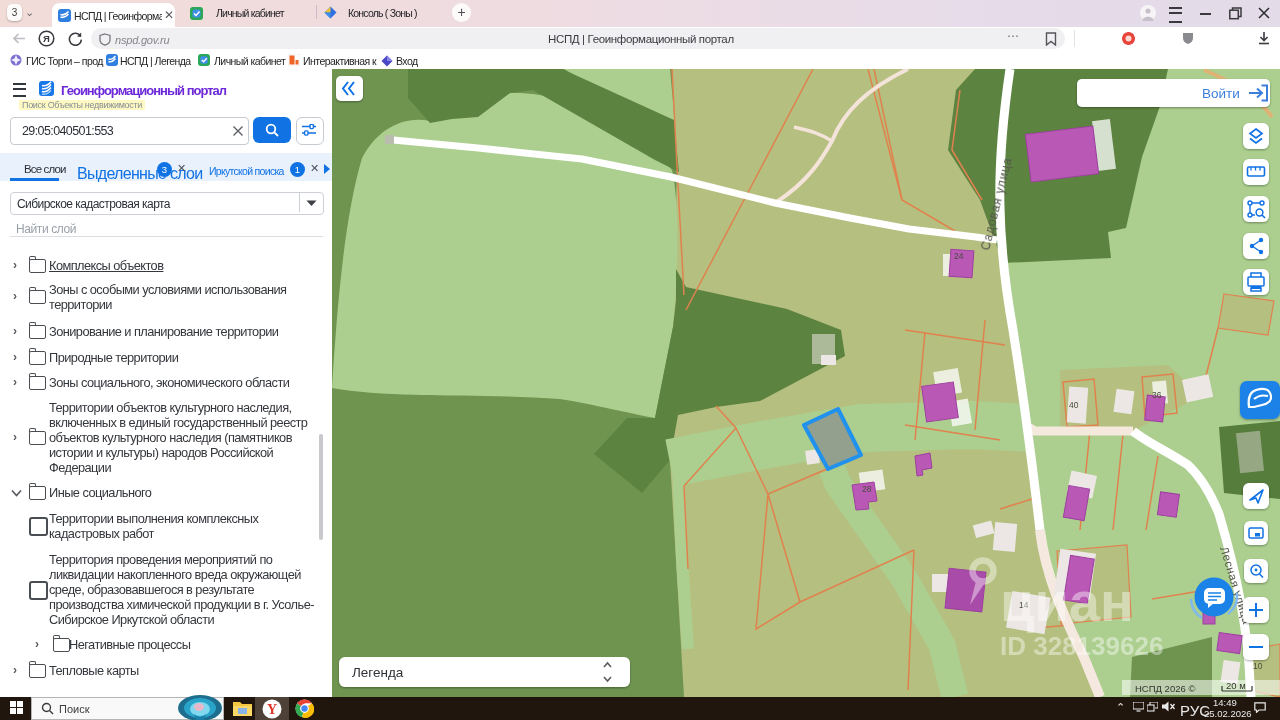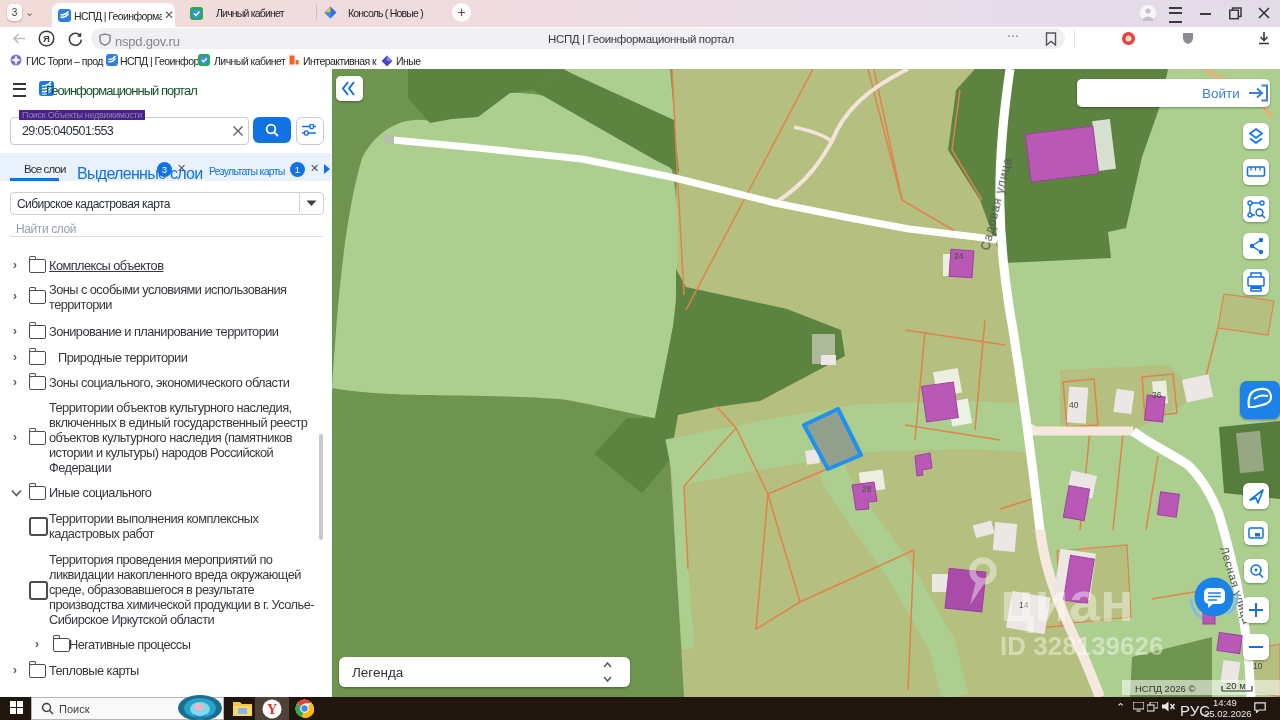--- a/index.html
+++ b/index.html
@@ -42,21 +42,21 @@
     <rect x="2.5" y="2.5" width="8" height="8" rx="2" fill="#3f8fe8"></rect>
     <path d="M4 6.5 L6 8.5 L9.5 4.5" stroke="#fff" stroke-width="1.4" fill="none"></path>
   </svg>
 <div class="abs ttxt" style="left:216px;top:7px;">Личный кабинет</div>
 <div class="abs" style="left:316px;top:5px;width:1px;height:14px;background:#cbbcc7;"></div>
 <svg class="abs" style="left:324px;top:6px" width="13" height="13">
     <path d="M6.5 0.5 L12.5 6.5 L6.5 12.5 L0.5 6.5 Z" fill="#2f6fe0"></path>
     <path d="M6.5 0.5 L0.5 6.5 L6.5 6.5 Z" fill="#f0c437"></path>
     <path d="M6.5 12.5 L0.5 6.5 L6.5 6.5 Z" fill="#3f8fe8"></path>
   </svg>
-<div class="abs ttxt" style="left:348px;top:7px;">Консоль ( Новые )</div>
+<div class="abs ttxt" style="left:348px;top:7px;">Консоль ( Зоны )</div>
 <div class="abs" style="left:452px;top:3px;width:19px;height:19px;background:#fdfbfa;border-radius:50%;color:#4c4c52;font-size:14px;line-height:19px;text-align:center;">+</div>
 <svg class="abs" style="left:1140px;top:5px" width="16" height="16">
     <circle cx="8" cy="8" r="8" fill="#f7f4f7"></circle>
     <circle cx="8" cy="6" r="2.6" fill="#c6c0cb"></circle>
     <path d="M2.5 14 Q8 9 13.5 14 L13 16 L3 16 Z" fill="#c6c0cb"></path>
   </svg>
 <div class="abs" style="left:1169px;top:7px;width:13px;height:12px;border-top:2px solid #3a3a3e;border-bottom:2px solid #3a3a3e;">
     <div style="margin-top:3px;height:2px;background:#3a3a3e;"></div>
   </div>
 <div class="abs" style="left:1200px;top:13px;width:11px;height:2px;background:#3a3a3e;"></div>
@@ -77,21 +77,21 @@
     <text x="8.5" y="12" font-size="9.5" font-weight="bold" fill="#39393f" text-anchor="middle" font-family="Liberation Sans">Я</text>
   </svg>
 <svg class="abs" style="left:68px;top:31px" width="15" height="15">
     <path d="M12.6 5.2 A6 6 0 1 0 13.4 8.6" fill="none" stroke="#3c3c42" stroke-width="1.6"></path>
     <path d="M13.2 1.5 L13.2 6 L9 5.6 Z" fill="#3c3c42"></path>
   </svg>
 <div class="abs pill"></div>
 <svg class="abs" style="left:99px;top:33px" width="12" height="13">
     <path d="M6 1 L11 2.5 V7 Q11 10.5 6 12.2 Q1 10.5 1 7 V2.5 Z" fill="none" stroke="#77777d" stroke-width="1.3"></path>
   </svg>
-<div class="abs" style="left:115px;top:34px;font-size:13px;letter-spacing:-0.2px;color:#85858c;">nspd.gov.ru</div>
+<div class="abs" style="left:115px;top:34px;font-size:11px;letter-spacing:-0.2px;color:#85858c;font-style:italic;">nspd.gov.ru</div>
 <div class="abs" style="left:548px;top:33px;font-size:11.5px;letter-spacing:-0.35px;color:#3a3a40;">НСПД | Геоинформационный портал</div>
 <div class="abs" style="left:1007px;top:29px;font-size:12px;color:#6f6f75;letter-spacing:1px;">⋯</div>
 <svg class="abs" style="left:1045px;top:32px" width="12" height="14">
     <path d="M1.5 1 H10.5 V13 L6 9.5 L1.5 13 Z" fill="none" stroke="#55555b" stroke-width="1.4"></path>
   </svg>
 <div class="abs" style="left:1074px;top:30px;width:1px;height:17px;background:#e2e2e5;"></div>
 <svg class="abs" style="left:1121px;top:31px" width="15" height="15">
     <circle cx="7.5" cy="7.5" r="6.5" fill="#e8453c"></circle>
     <circle cx="7.5" cy="7.5" r="3" fill="#fbd9d2"></circle>
     <path d="M7.5 1 V4 M7.5 11 V14 M1 7.5 H4 M11 7.5 H14 M3 3 L5 5 M10 10 L12 12 M12 3 L10 5 M5 10 L3 12" stroke="#e8453c" stroke-width="1.8"></path>
@@ -107,52 +107,52 @@
 <div class="abs bmrow"></div>
 <svg class="abs" style="left:10px;top:54px" width="12" height="12">
     <circle cx="6" cy="6" r="5.5" fill="#7b6fd0"></circle>
     <path d="M6 1 L7.5 4.5 L11 6 L7.5 7.5 L6 11 L4.5 7.5 L1 6 L4.5 4.5 Z" fill="#f5f0ff"></path>
   </svg>
 <div class="abs bmtxt" style="left:26px;">ГИС Торги – прод</div>
 <svg class="abs" style="left:106px;top:54px" width="12" height="12">
     <rect width="12" height="12" rx="3" fill="#2f7fe0"></rect>
     <path d="M2.5 7.5 Q6 9 9.5 4.5 M2.5 5 Q6 6.5 9.5 2" stroke="#fff" stroke-width="1.4" fill="none"></path>
   </svg>
-<div class="abs bmtxt" style="left:120px;">НСПД | Геоинфор</div>
+<div class="abs bmtxt" style="left:120px;">НСПД | Легенда</div>
 <svg class="abs" style="left:198px;top:54px" width="12" height="12">
     <rect width="12" height="12" rx="3" fill="#2aa857"></rect>
     <rect x="2.3" y="2.3" width="7.4" height="7.4" rx="2" fill="#3f8fe8"></rect>
     <path d="M3.8 6 L5.6 7.8 L8.8 4.2" stroke="#fff" stroke-width="1.3" fill="none"></path>
   </svg>
 <div class="abs bmtxt" style="left:214px;">Личный кабинет</div>
 <svg class="abs" style="left:288px;top:54px" width="12" height="12">
     <rect width="12" height="12" rx="2" fill="#fff" stroke="#e0e0e0" stroke-width=".5"></rect>
     <rect x="1.5" y="1.5" width="5" height="9" fill="#f06427"></rect>
     <rect x="7.5" y="6" width="3" height="4.5" fill="#f06427"></rect>
   </svg>
 <div class="abs bmtxt" style="left:303px;">Интерактивная к</div>
 <svg class="abs" style="left:381px;top:55px" width="12" height="12">
     <path d="M6 0.5 L11.5 6 L6 11.5 L0.5 6 Z" fill="#4a48c8"></path>
     <path d="M6 0.5 L11.5 6 L6 6 Z" fill="#8886e8"></path>
   </svg>
-<div class="abs bmtxt" style="left:396px;">Иные</div>
+<div class="abs bmtxt" style="left:396px;">Вход</div>
 
 <div class="abs sidebar"></div>
 <div class="abs" style="left:13px;top:83px;width:12.5px;height:10px;border-top:2px solid #32373d;border-bottom:2px solid #32373d;">
     <div style="margin-top:2.5px;height:2px;background:#32373d;"></div>
   </div>
 <svg class="abs" style="left:39px;top:81px" width="15" height="15">
     <rect width="15" height="15" rx="3" fill="#1878e8"></rect>
     <path d="M3 10.5 Q7.5 12 12 6.5 M3 7.5 Q7.5 9 12 3.5 M3 4.5 Q7.5 6 12 0.8" stroke="#fff" stroke-width="1.5" fill="none"></path>
     <path d="M3 13 Q7.5 14.5 12 9.5" stroke="#9ec9f5" stroke-width="1.5" fill="none"></path>
   </svg>
-<div class="abs" style="left:46px;top:83px;font-size:13px;letter-spacing:-1px;font-weight:normal;color:#14532d;">Геоинформационный портал</div>
+<div class="abs" style="left:61px;top:83px;font-size:13px;letter-spacing:-1px;font-weight:bold;color:#6d28d9;">Геоинформационный портал</div>
 
 <div class="abs" style="left:10px;top:117px;width:237px;height:26px;border:1px solid #c6cbd2;border-radius:4px;"></div>
-<div class="abs" style="left:19px;top:110px;background:#4c1d95;padding:0 3px;font-size:9px;letter-spacing:-0.3px;color:#878d95;">Поиск Объекты недвижимости</div>
+<div class="abs" style="left:19px;top:100px;background:#fef9c3;padding:0 3px;font-size:9px;letter-spacing:-0.3px;color:#878d95;">Поиск Объекты недвижимости</div>
 <div class="abs" style="left:22px;top:124px;font-size:12.5px;letter-spacing:-0.6px;color:#2c3138;">29:05:040501:553</div>
 <svg class="abs" style="left:232px;top:125px" width="12" height="12">
     <path d="M1.5 1.5 L10.5 10.5 M10.5 1.5 L1.5 10.5" stroke="#5c6066" stroke-width="1.4"></path>
   </svg>
 <div class="abs" style="left:253px;top:117px;width:38px;height:26px;background:#1172e4;border-radius:6px;"></div>
 <svg class="abs" style="left:265px;top:123px" width="15" height="15">
     <circle cx="6" cy="6" r="4.3" fill="none" stroke="#fff" stroke-width="1.8"></circle>
     <path d="M9.3 9.3 L13 13" stroke="#fff" stroke-width="1.8"></path>
   </svg>
 <div class="abs" style="left:296px;top:117px;width:26px;height:26px;border:1px solid #c6cbd2;border-radius:6px;"></div>
@@ -161,21 +161,21 @@
     <rect x="8" y="0.4" width="3.4" height="4.2" rx="1" fill="#fff" stroke="#1172e4" stroke-width="1.4"></rect>
     <rect x="2.6" y="6.9" width="3.4" height="4.2" rx="1" fill="#fff" stroke="#1172e4" stroke-width="1.4"></rect>
   </svg>
 
 <div class="abs" style="left:0px;top:153px;width:332px;height:28px;background:#e9f1fc;"></div>
 <div class="abs" style="left:24px;top:163px;font-size:11.5px;letter-spacing:-0.85px;color:#2b2f36;">Все слои</div>
 <div class="abs" style="left:10px;top:178px;width:49px;height:3px;background:#1172e4;"></div>
 <div class="abs" style="left:77px;top:164.5px;font-size:16px;letter-spacing:-0.7px;color:#1172e4;">Выделенные слои</div>
 <div class="abs" style="left:157px;top:161.5px;width:15px;height:15px;background:#1172e4;border-radius:50%;color:#fff;font-size:9.5px;text-align:center;line-height:15px;">3</div>
 <div class="abs" style="left:177px;top:162px;font-size:11px;color:#4c4f55;">✕</div>
-<div class="abs" style="left:209px;top:164.5px;font-size:10.5px;letter-spacing:-0.7px;color:#1172e4;">Результаты карты</div>
+<div class="abs" style="left:209px;top:164.5px;font-size:10.5px;letter-spacing:-0.7px;color:#1172e4;">Иркутской поиска</div>
 <div class="abs" style="left:290px;top:161.5px;width:15px;height:15px;background:#1172e4;border-radius:50%;color:#fff;font-size:9.5px;text-align:center;line-height:15px;">1</div>
 <div class="abs" style="left:310px;top:162px;font-size:11px;color:#4c4f55;">✕</div>
 <svg class="abs" style="left:323px;top:164px" width="8" height="10">
     <path d="M1 0 L7 5 L1 10 Z" fill="#1172e4"></path>
   </svg>
 
 <div class="abs" style="left:10px;top:192px;width:312px;height:21px;border:1px solid #ccd0d6;border-radius:4px;"></div>
 <div class="abs" style="left:17px;top:196.5px;font-size:12px;letter-spacing:-0.55px;color:#2c3138;">Сибирское кадастровая карта</div>
 <div class="abs" style="left:299px;top:193px;width:1px;height:19px;background:#ccd0d6;"></div>
 <svg class="abs" style="left:306px;top:200px" width="11" height="7">
@@ -188,21 +188,21 @@
 <div class="abs fold" style="left:29px;top:259px;"></div>
 <div class="abs srow" style="left:49px;top:258px;text-decoration:underline;">Комплексы объектов</div>
 <div class="abs arr" style="left:13px;top:289px;">›</div>
 <div class="abs fold" style="left:29px;top:290px;"></div>
 <div class="abs srow" style="left:49px;top:282px;white-space:nowrap;">Зоны с особыми условиями использования<br>территории</div>
 <div class="abs arr" style="left:13px;top:324px;">›</div>
 <div class="abs fold" style="left:29px;top:325px;"></div>
 <div class="abs srow" style="left:49px;top:324px;">Зонирование и планирование территории</div>
 <div class="abs arr" style="left:13px;top:350px;">›</div>
 <div class="abs fold" style="left:29px;top:351px;"></div>
-<div class="abs srow" style="left:49px;top:350px;margin-left:9px;">Природные территории</div>
+<div class="abs srow" style="left:49px;top:350px;">Природные территории</div>
 <div class="abs arr" style="left:13px;top:375px;">›</div>
 <div class="abs fold" style="left:29px;top:376px;"></div>
 <div class="abs srow" style="left:49px;top:375px;">Зоны социального, экономического области</div>
 <div class="abs arr" style="left:13px;top:430px;">›</div>
 <div class="abs fold" style="left:29px;top:431px;"></div>
 <div class="abs srow" style="left:49px;top:400px;white-space:nowrap;">Территории объектов культурного наследия,<br>включенных в единый государственный реестр<br>объектов культурного наследия (памятников<br>истории и культуры) народов Российской<br>Федерации</div>
 <svg class="abs" style="left:11px;top:489px" width="11" height="8">
     <path d="M1 1.5 L5.5 6.5 L10 1.5" stroke="#55585e" stroke-width="1.6" fill="none"></path>
   </svg>
 <div class="abs fold" style="left:29px;top:486px;"></div>

